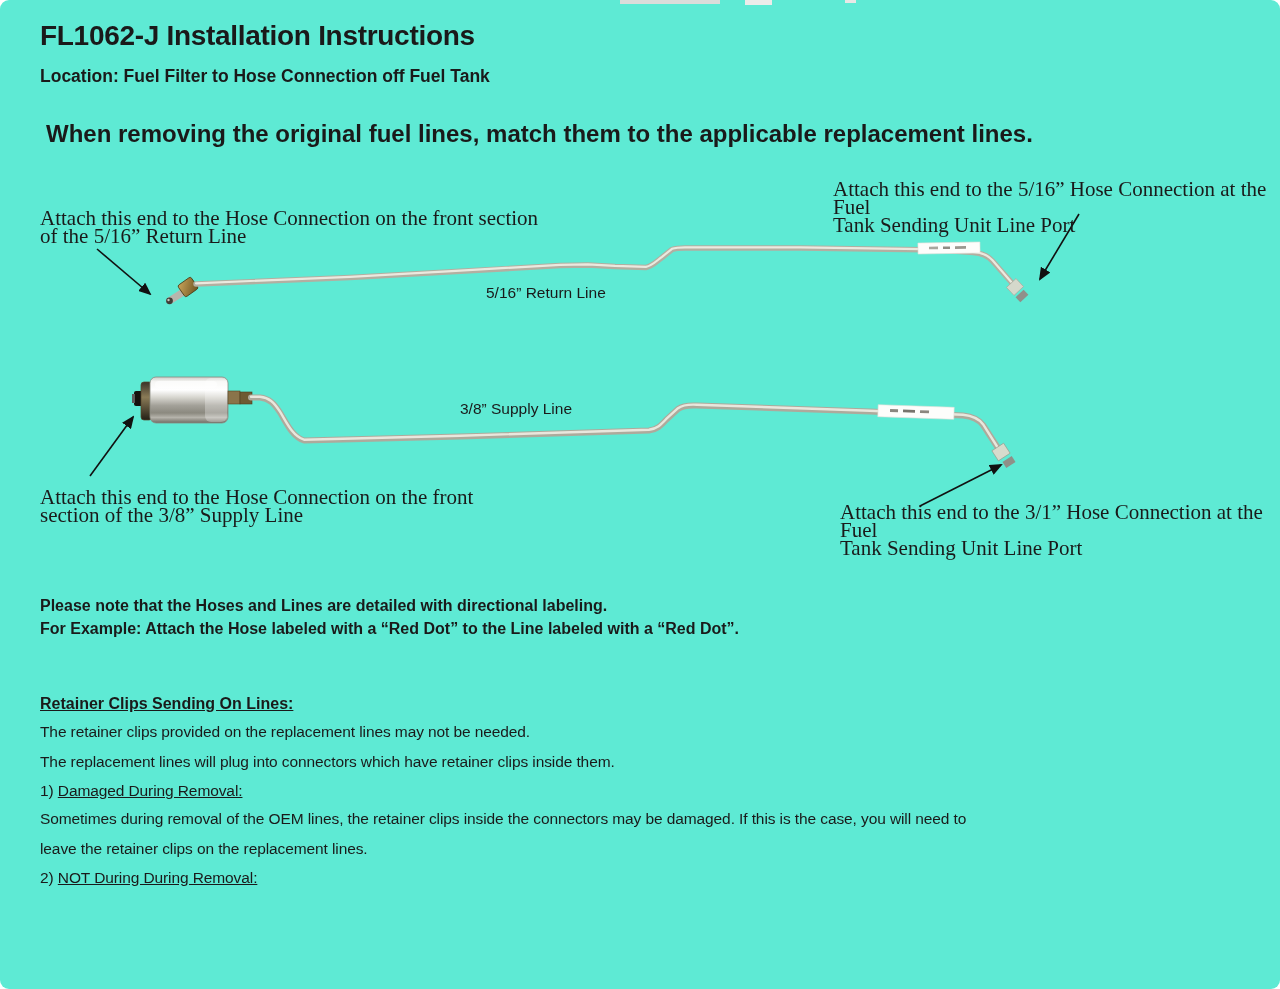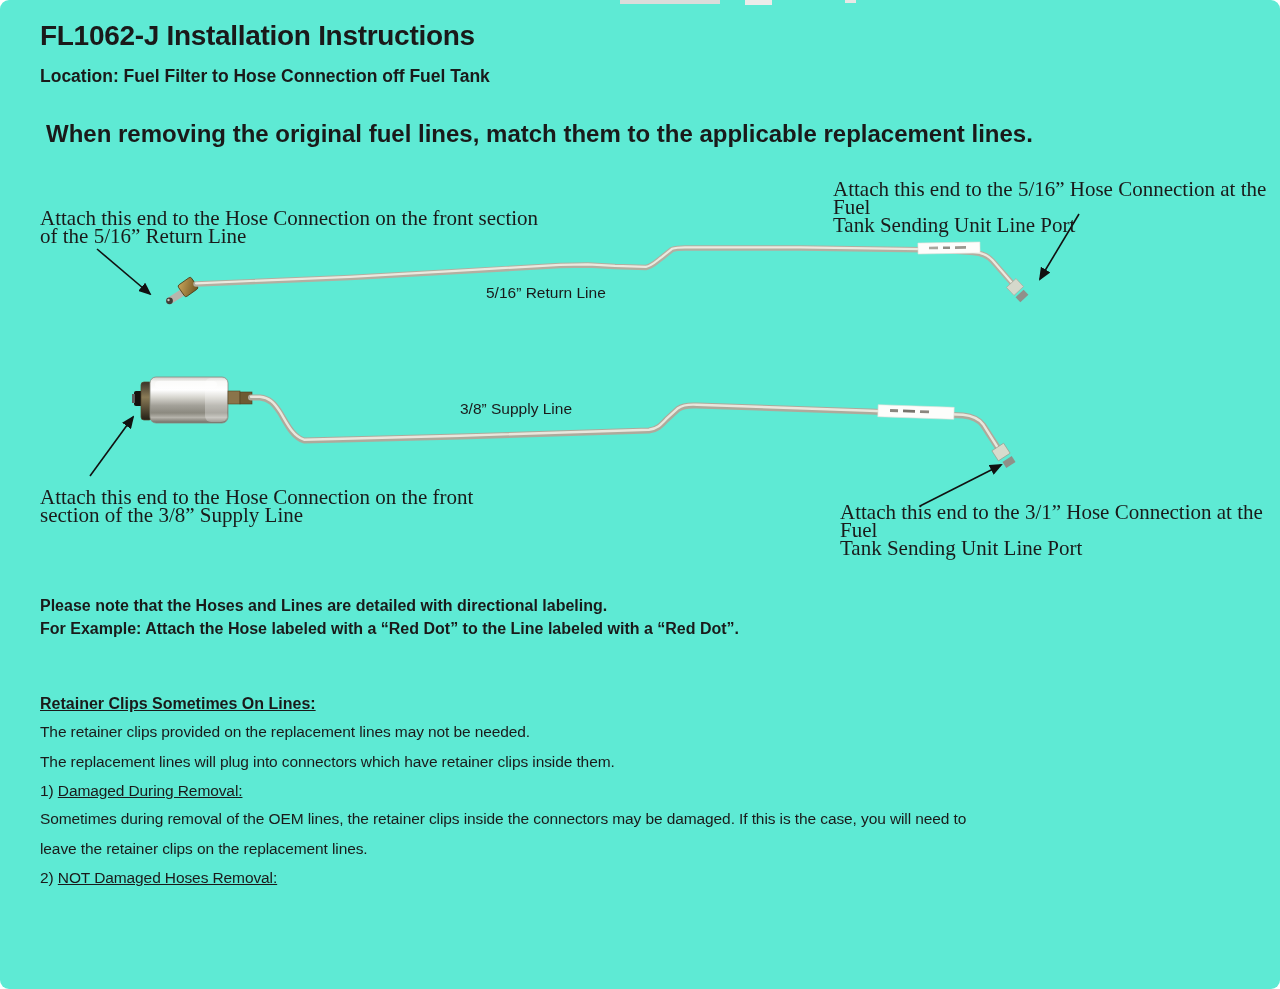--- a/index.html
+++ b/index.html
@@ -139,23 +139,23 @@
   <div class="abs linelabel" style="left:486px;top:284px;">5/16” Return Line</div>
   <div class="abs linelabel" style="left:460px;top:400px;">3/8” Supply Line</div>
   <div class="abs ann" style="left:40px;top:488px;">Attach this end to the Hose Connection on the front
 section of the 3/8” Supply Line</div>
   <div class="abs ann" style="left:840px;top:503px;">Attach this end to the 3/1” Hose Connection at the Fuel
 Tank Sending Unit Line Port</div>
 
   <div class="abs notes" style="left:40px;top:594px;">Please note that the Hoses and Lines are detailed with directional labeling.
 For Example: Attach the Hose labeled with a “Red Dot” to the Line labeled with a “Red Dot”.</div>
 
-  <div class="abs sec-heading" style="left:40px;top:695px;">Retainer Clips Sometimes On Lines:</div>
+  <div class="abs sec-heading" style="left:40px;top:695px;">Retainer Clips Sending On Lines:</div>
   <div class="abs body" style="left:40px;top:717px;">The retainer clips provided on the replacement lines may not be needed.
 The replacement lines will plug into connectors which have retainer clips inside them.</div>
 
   <div class="abs item-heading" style="left:40px;top:782px;"><span>1) </span><span class="u">Damaged During Removal:</span></div>
   <div class="abs body" style="left:40px;top:804px;">Sometimes during removal of the OEM lines, the retainer clips inside the connectors may be damaged. If this is the case, you will need to
 leave the retainer clips on the replacement lines.</div>
 
-  <div class="abs item-heading" style="left:40px;top:869px;"><span>2) </span><span class="u">NOT Damaged Hoses Removal:</span></div>
+  <div class="abs item-heading" style="left:40px;top:869px;"><span>2) </span><span class="u">NOT During During Removal:</span></div>
 
 </div>
 
 </body></html>

